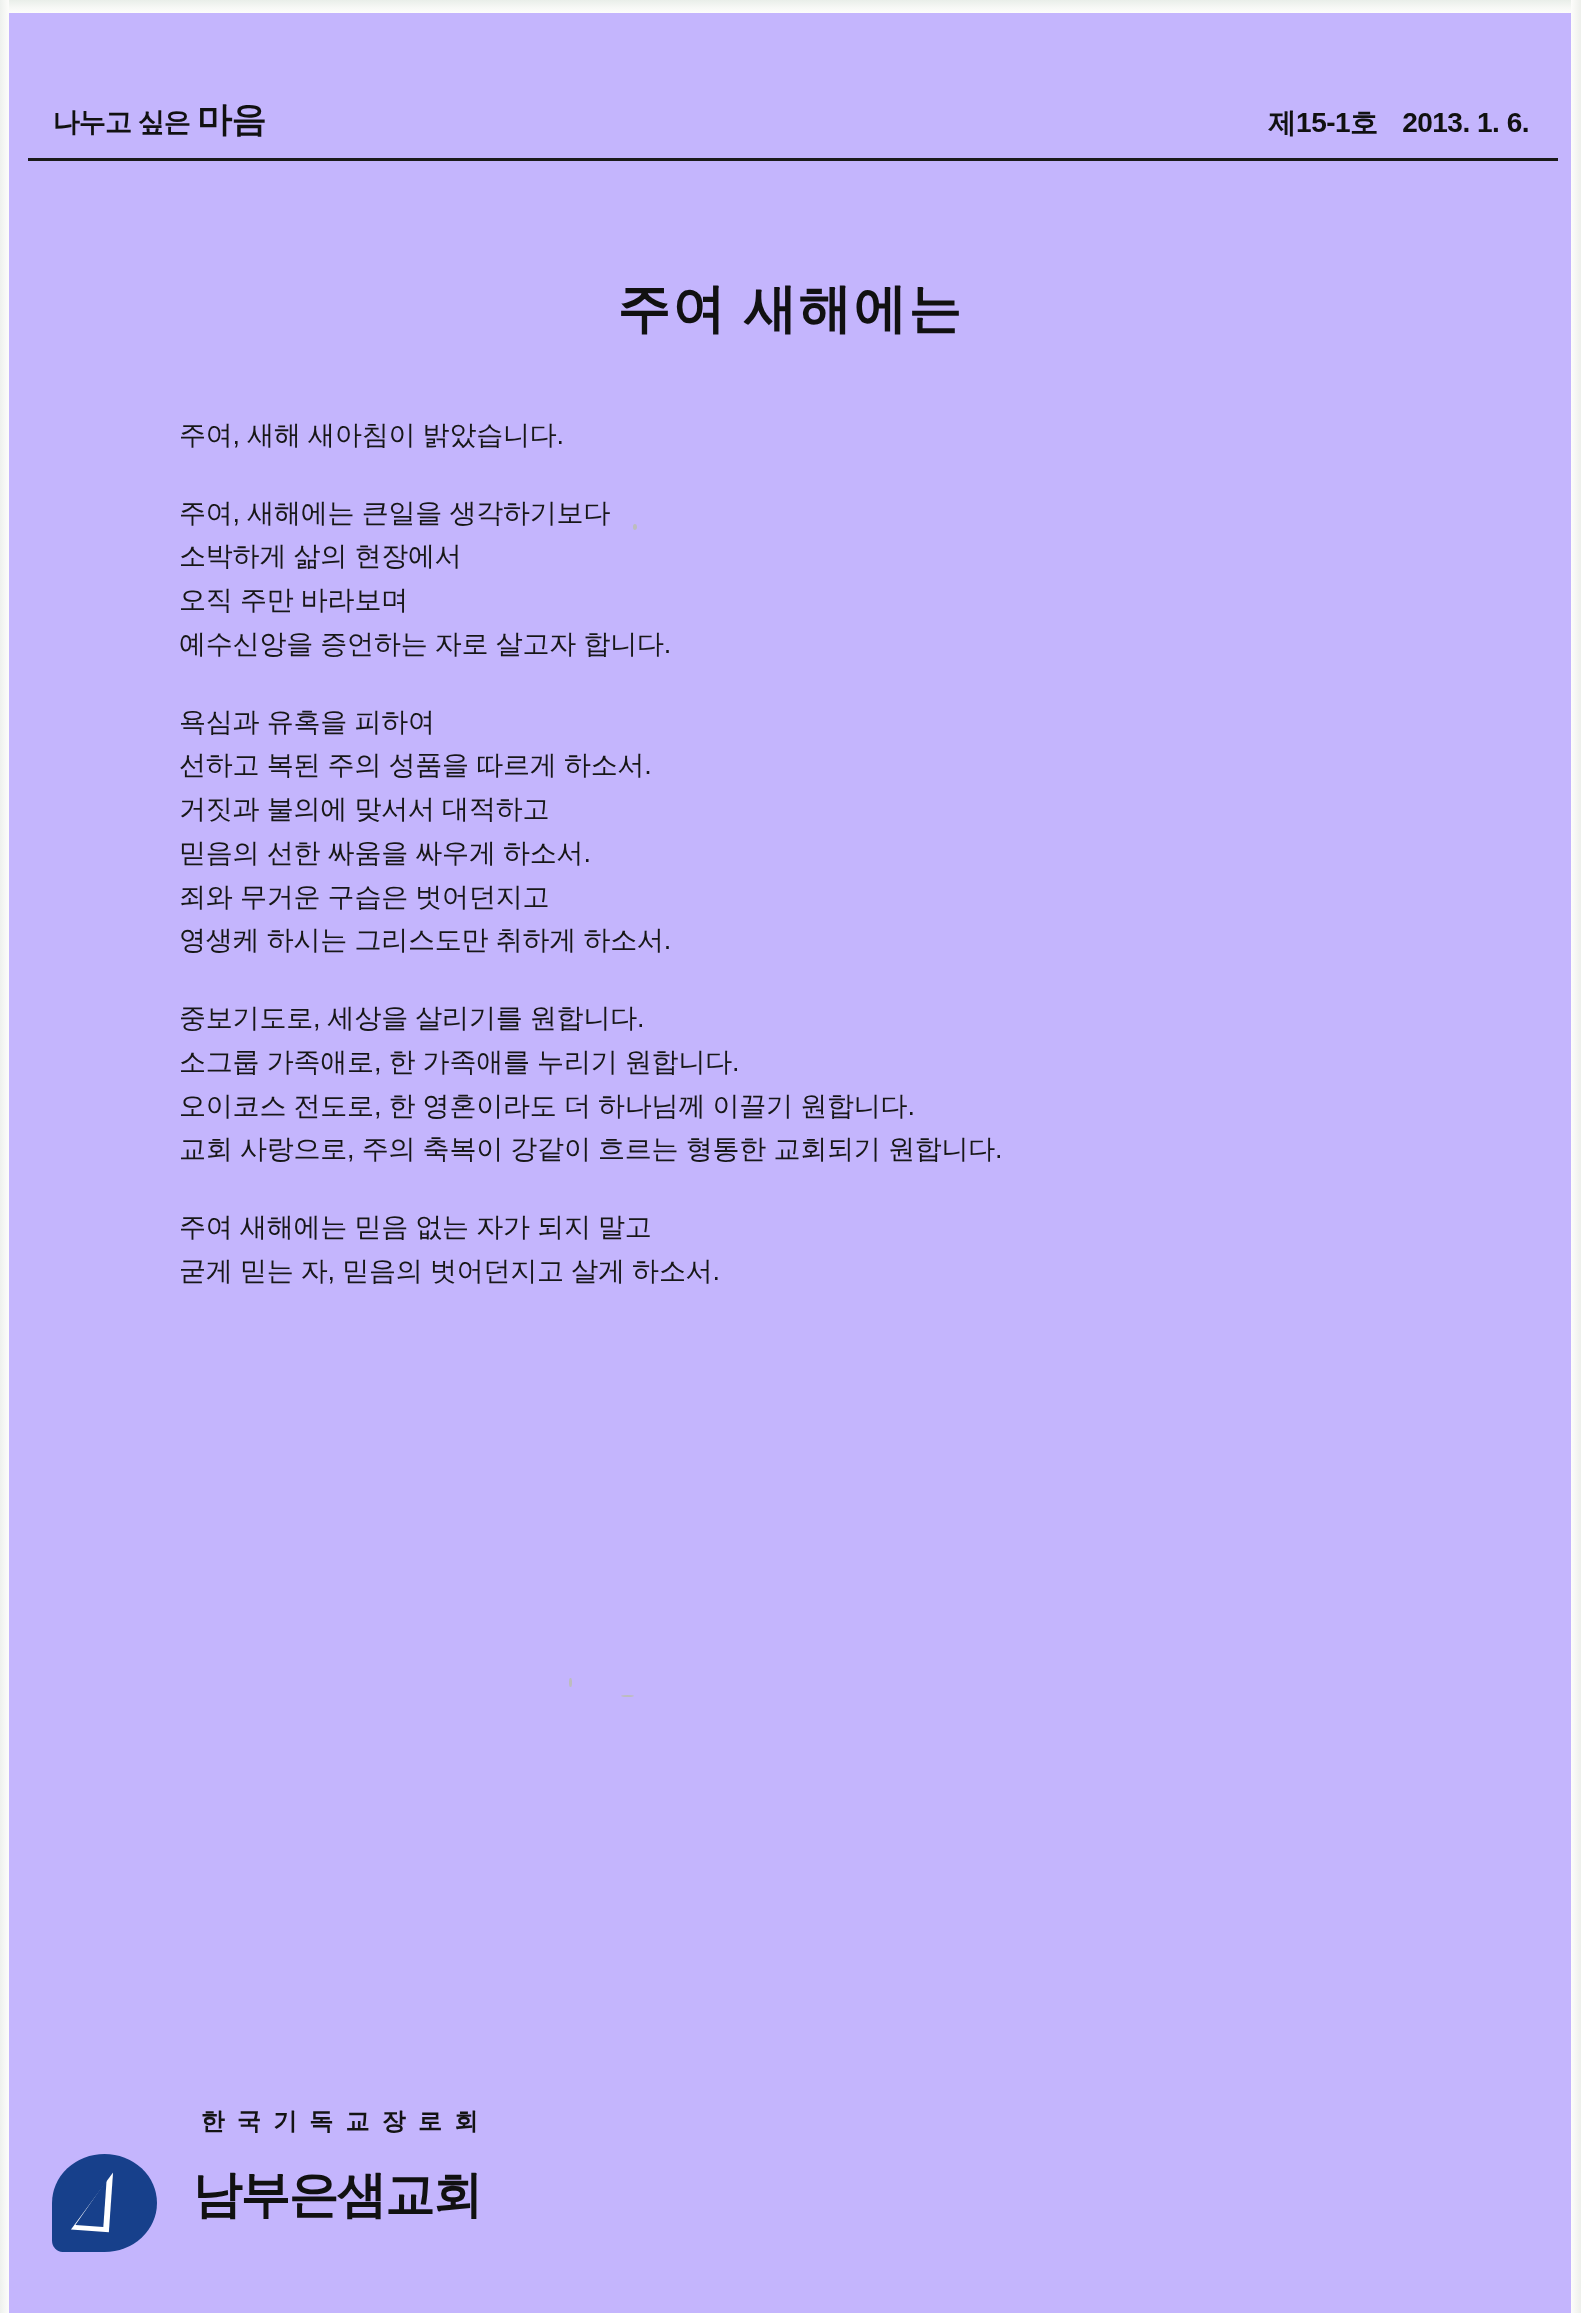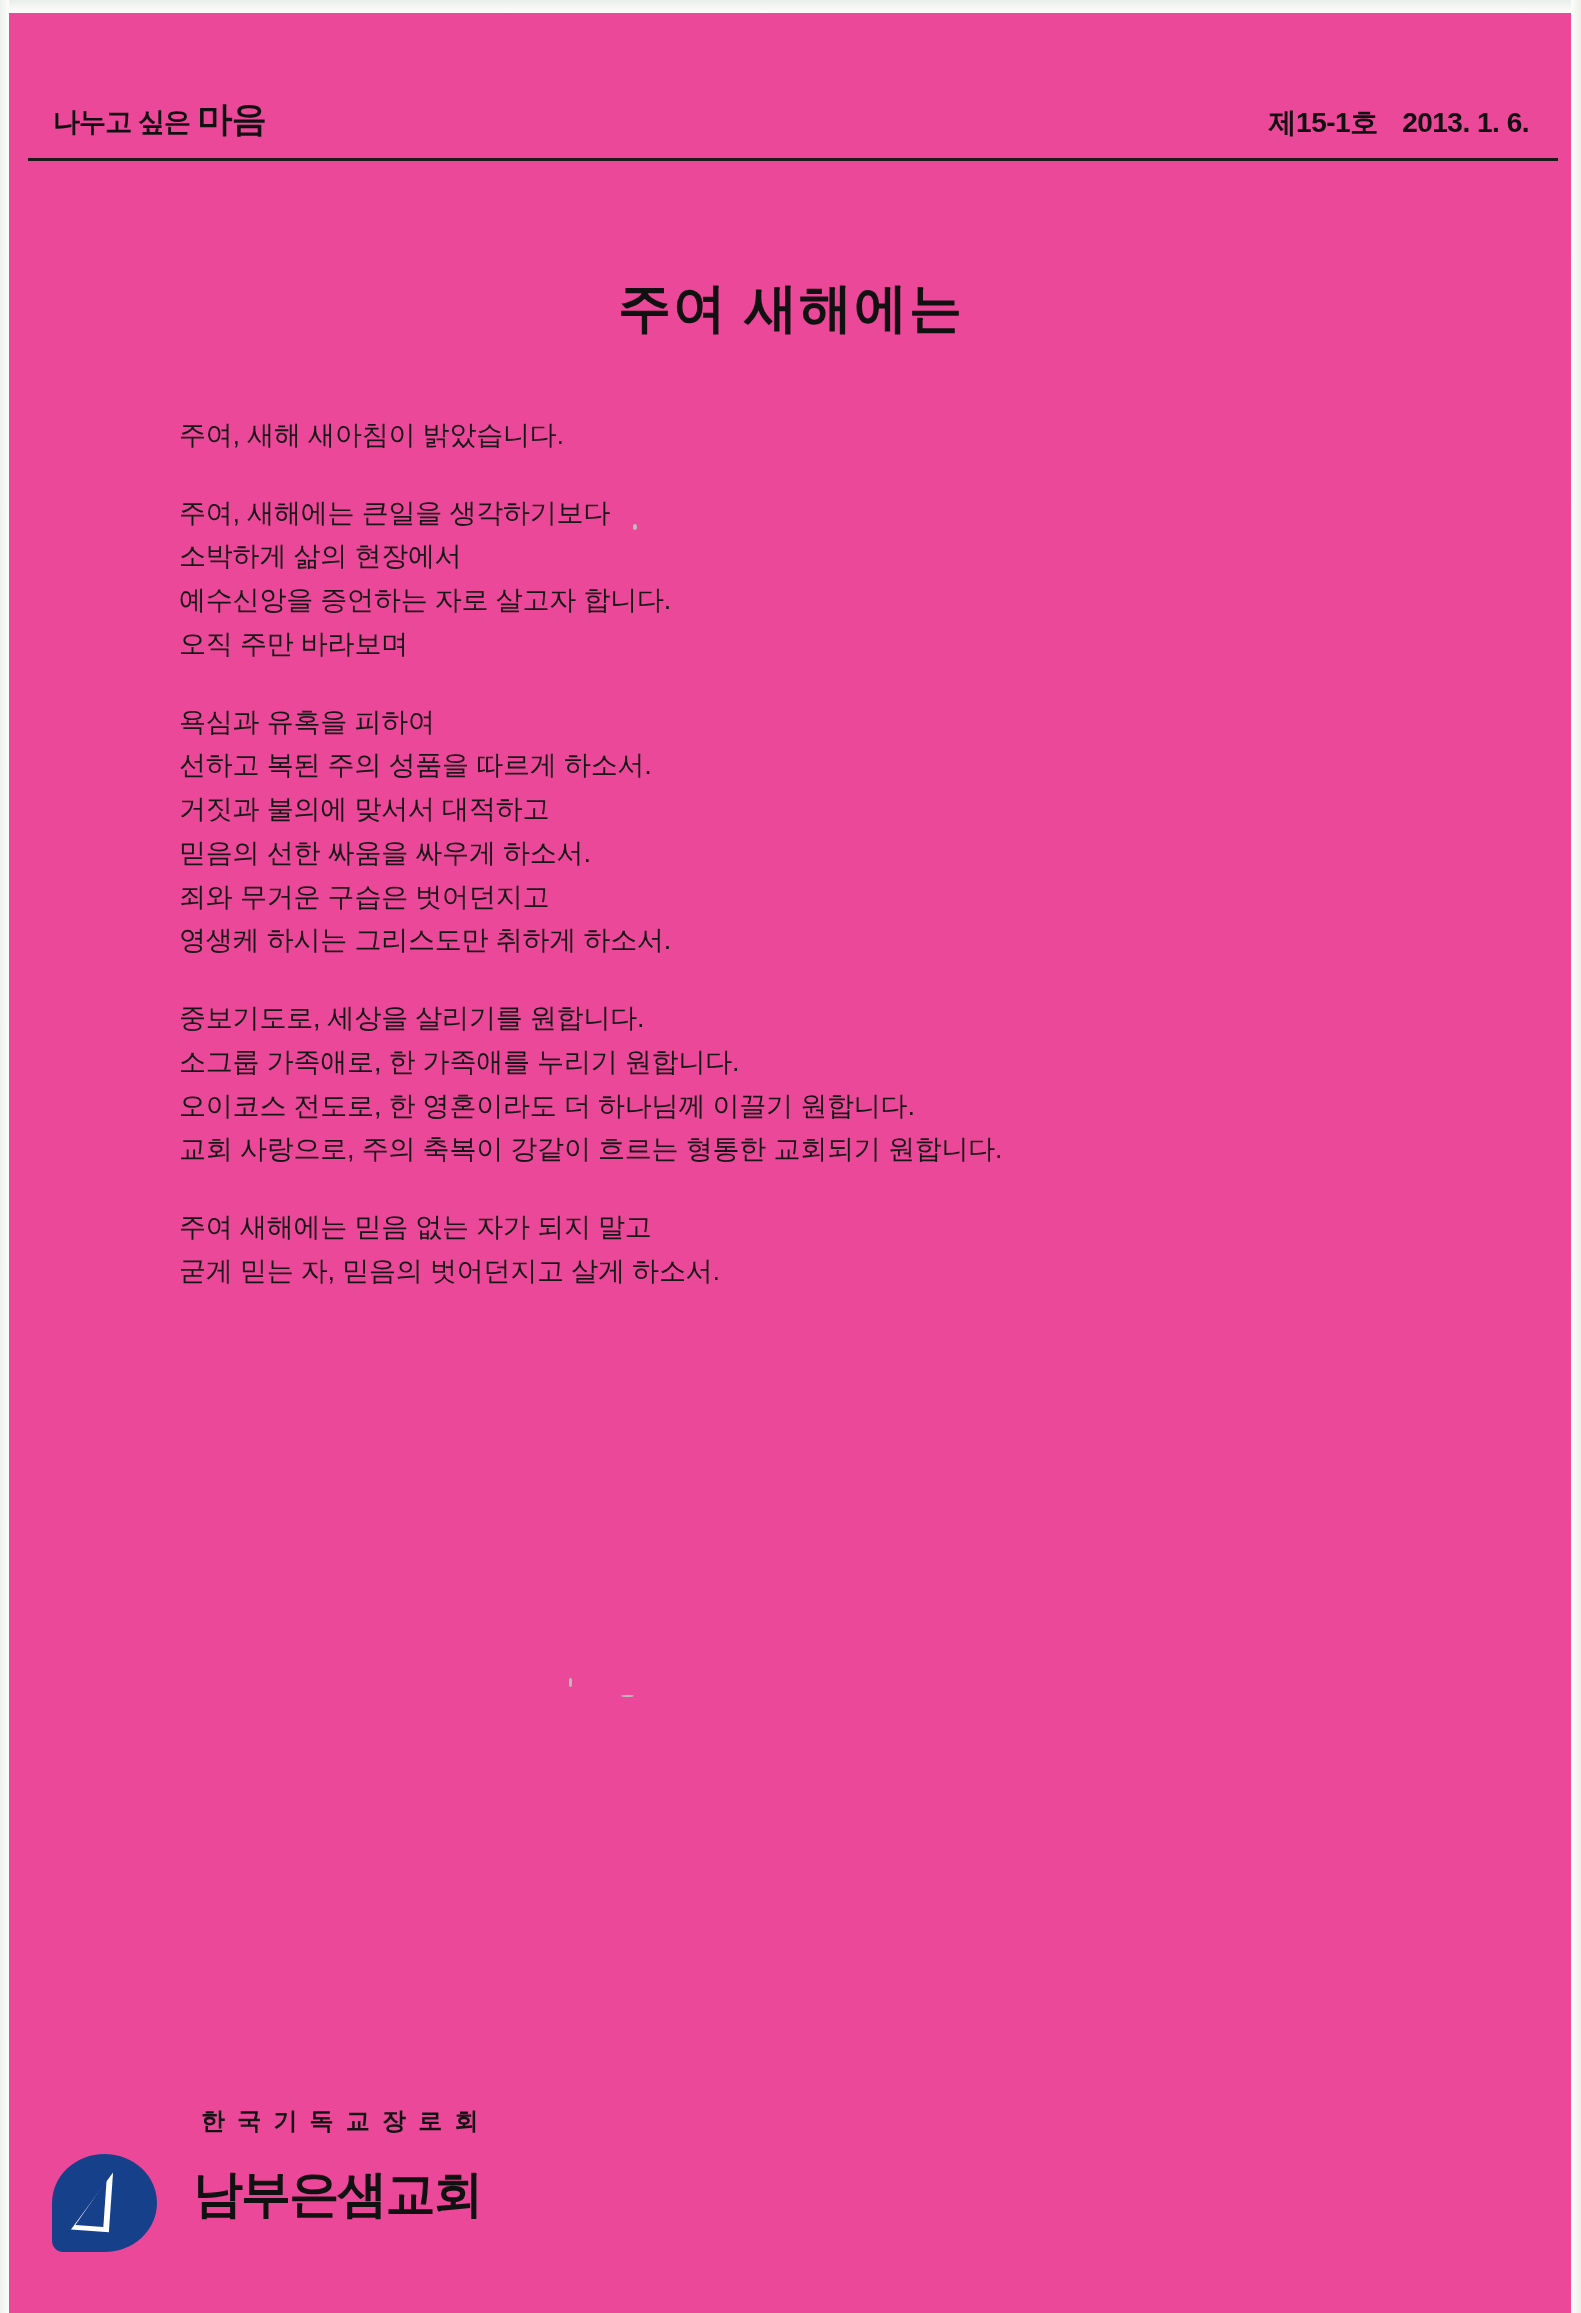--- a/index.html
+++ b/index.html
@@ -13,21 +13,21 @@
     position: relative;
     font-family: "Liberation Sans", "DejaVu Sans", sans-serif;
     color: #111;
     overflow: hidden;
   }
 
   
   .page {
     position: absolute;
     inset: 0;
-    background: #ec4899;
+    background: #c4b5fd;
   }
   .scan-edge-top {
     position: absolute;
     top: 0; left: 0; right: 0;
     height: 13px;
     background: linear-gradient(to bottom, #e9eee9 0%, #f7f8f6 60%, #fdfdfb 100%);
   }
   .scan-edge-left {
     position: absolute;
     top: 0; bottom: 0; left: 0;
@@ -220,22 +220,22 @@
 
   <div class="poem">
 
     <div class="stanza">
       <div class="line">주여, 새해 새아침이 밝았습니다.</div>
     </div>
 
     <div class="stanza">
       <div class="line">주여, 새해에는 큰일을 생각하기보다</div>
       <div class="line">소박하게 삶의 현장에서</div>
+      <div class="line">오직 주만 바라보며</div>
       <div class="line">예수신앙을 증언하는 자로 살고자 합니다.</div>
-      <div class="line">오직 주만 바라보며</div>
     </div>
 
     <div class="stanza">
       <div class="line">욕심과 유혹을 피하여</div>
       <div class="line">선하고 복된 주의 성품을 따르게 하소서.</div>
       <div class="line">거짓과 불의에 맞서서 대적하고</div>
       <div class="line">믿음의 선한 싸움을 싸우게 하소서.</div>
       <div class="line">죄와 무거운 구습은 벗어던지고</div>
       <div class="line">영생케 하시는 그리스도만 취하게 하소서.</div>
     </div>

